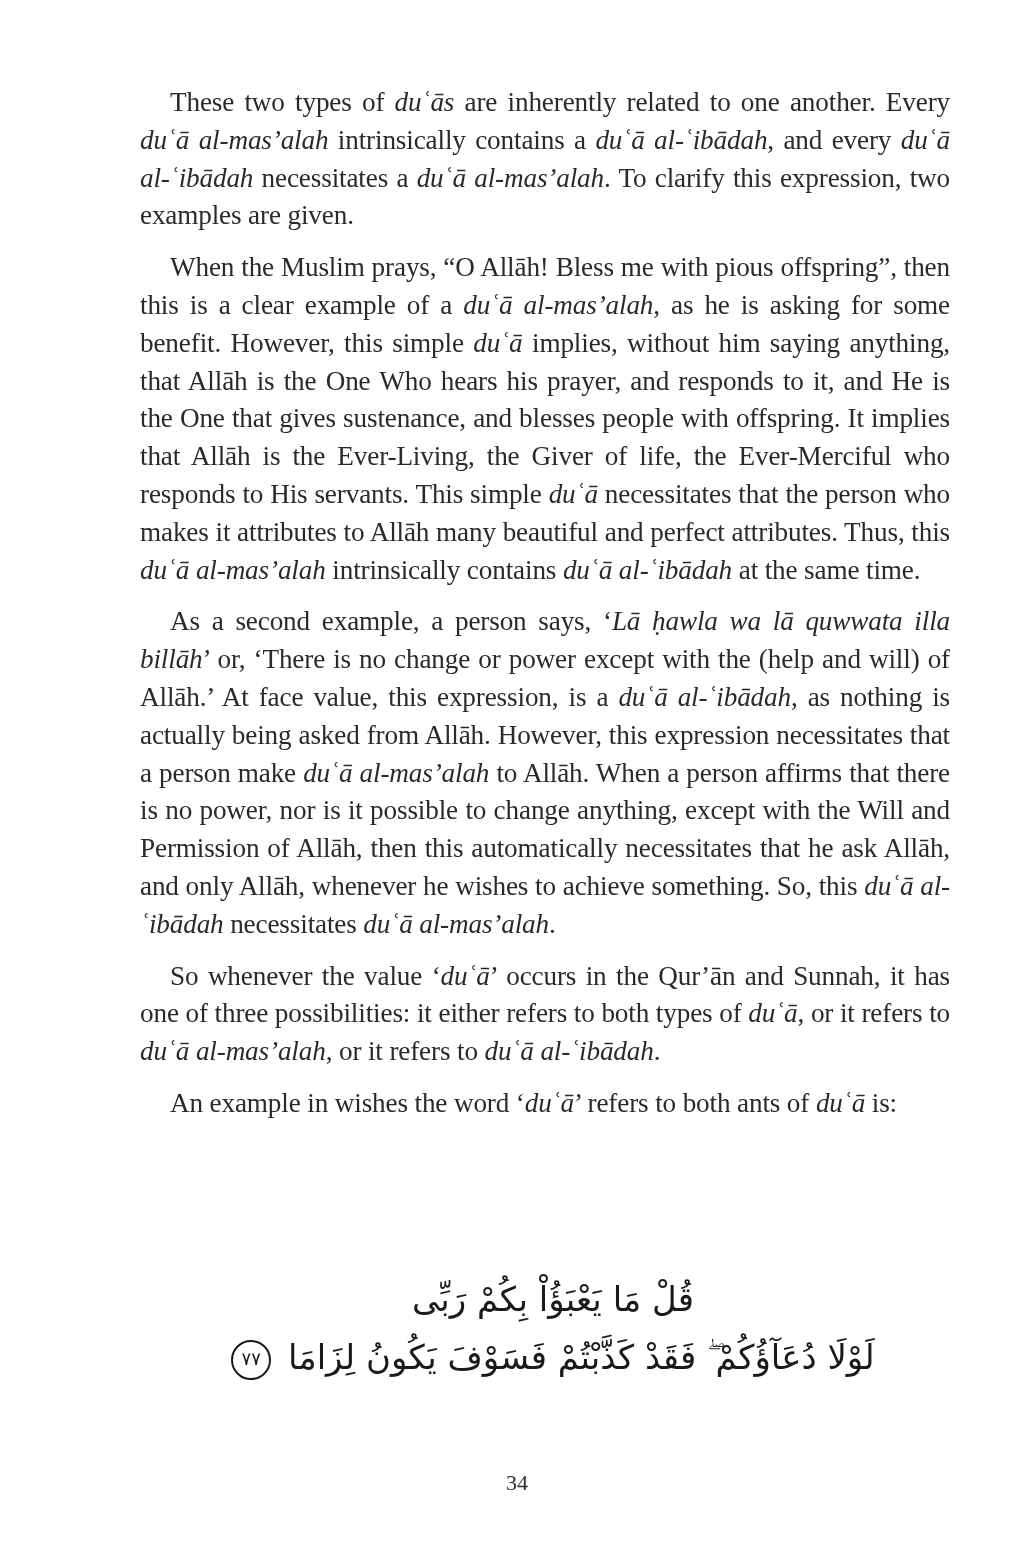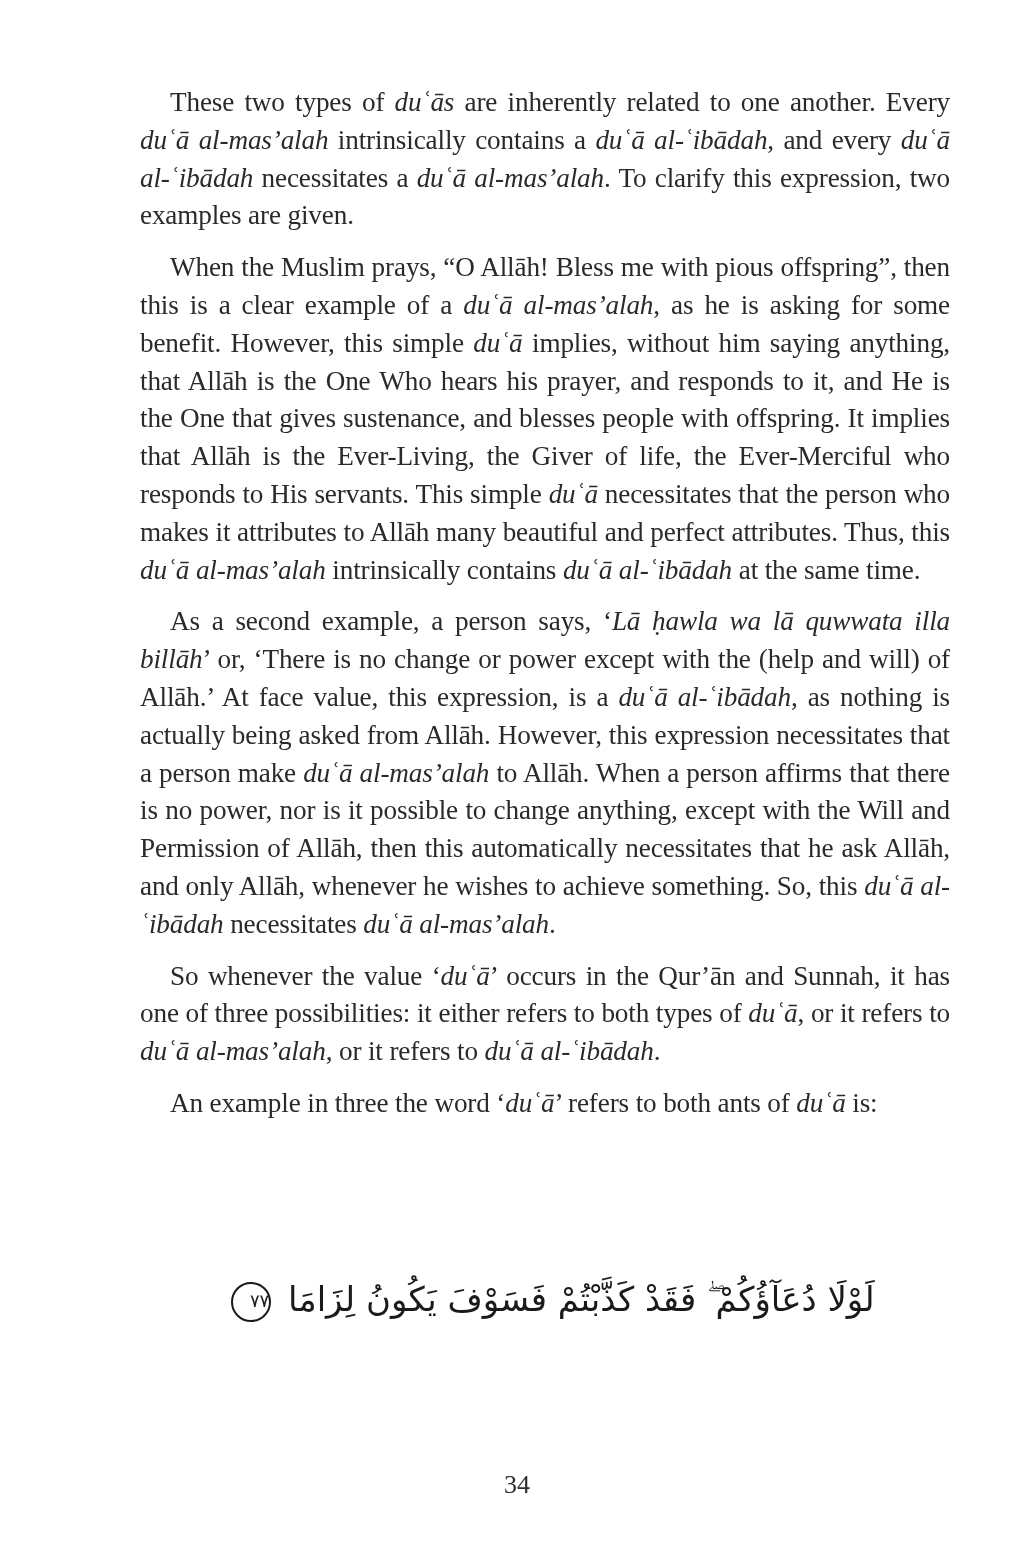--- a/index.html
+++ b/index.html
@@ -49,46 +49,47 @@
     line-height: 58px;
   }
   .ayah-marker {
     display: inline-block;
     font-size: 18px;
     width: 36px;
     height: 36px;
     line-height: 34px;
     border: 2px solid #1a1a1a;
     border-radius: 50%;
-    text-align: right;
+    text-align: center;
     vertical-align: middle;
     margin-right: 6px;
     direction: ltr;
   }
   .page-number {
     position: absolute;
     left: 0;
     width: 1034px;
     top: 1470px;
     text-align: center;
-    font-size: 26px;
+    font-size: 22px;
     color: #2e2e2e;
   }
 </style>
 </head>
 <body>
 
 <div class="page">
   <p class="para"><span>These two types of </span><span class="it">duʿās</span><span> are inherently related to one another. Every </span><span class="it">duʿā al-mas’alah</span><span> intrinsically contains a </span><span class="it">duʿā al-ʿibādah</span><span>, and every </span><span class="it">duʿā al-ʿibādah</span><span> necessitates a </span><span class="it">duʿā al-mas’alah</span><span>. To clarify this expression, two examples are given.</span></p>
   <p class="para"><span>When the Muslim prays, “O Allāh! Bless me with pious off­spring”, then this is a clear example of a </span><span class="it">duʿā al-mas’alah</span><span>, as he is asking for some benefit. However, this simple </span><span class="it">duʿā</span><span> implies, with­out him saying anything, that Allāh is the One Who hears his prayer, and responds to it, and He is the One that gives sustenance, and blesses people with offspring. It implies that Allāh is the Ever-Liv­ing, the Giver of life, the Ever-Merciful who responds to His serv­ants. This simple </span><span class="it">duʿā</span><span> necessitates that the person who makes it attributes to Allāh many beautiful and perfect attributes. Thus, this </span><span class="it">duʿā al-mas’alah</span><span> intrinsically contains </span><span class="it">duʿā al-ʿibādah</span><span> at the same time.</span></p>
   <p class="para"><span>As a second example, a person says, ‘</span><span class="it">Lā ḥawla wa lā quwwata illa billāh</span><span>’ or, ‘There is no change or power except with the (help and will) of Allāh.’ At face value, this expression, is a </span><span class="it">duʿā al-ʿibādah</span><span>, as nothing is actually being asked from Allāh. However, this ex­pression necessitates that a person make </span><span class="it">duʿā al-mas’alah</span><span> to Allāh. When a person affirms that there is no power, nor is it possible to change anything, except with the Will and Permission of Allāh, then this automatically necessitates that he ask Allāh, and only Allāh, whenever he wishes to achieve something. So, this </span><span class="it">duʿā al-ʿibādah</span><span> necessitates </span><span class="it">duʿā al-mas’alah</span><span>.</span></p>
   <p class="para"><span>So whenever the value ‘</span><span class="it">duʿā</span><span>’ occurs in the Qur’ān and Sunnah, it has one of three possibilities: it either refers to both types of </span><span class="it">duʿā</span><span>, or it refers to </span><span class="it">duʿā al-mas’alah</span><span>, or it refers to </span><span class="it">duʿā al-ʿibādah</span><span>.</span></p>
-  <p class="para"><span>An example in three the word ‘</span><span class="it">duʿā</span><span>’ refers to both ants of </span><span class="it">duʿā</span><span> is:</span></p>
+  <p class="para"><span>An example in wishes the word ‘</span><span class="it">duʿā</span><span>’ refers to both ants of </span><span class="it">duʿā</span><span> is:</span></p>
 </div>
 
 <div class="quran">
+  <span class="quran-line">قُلْ مَا يَعْبَؤُاْ بِكُمْ رَبِّى</span>
   <span class="quran-line">
     <span>لَوْلَا دُعَآؤُكُمْ ۖ فَقَدْ كَذَّبْتُمْ فَسَوْفَ يَكُونُ لِزَامَا</span>
     <span class="ayah-marker">٧٧</span>
   </span>
 </div>
 
 <div class="page-number">34</div>
 
 </body></html>

